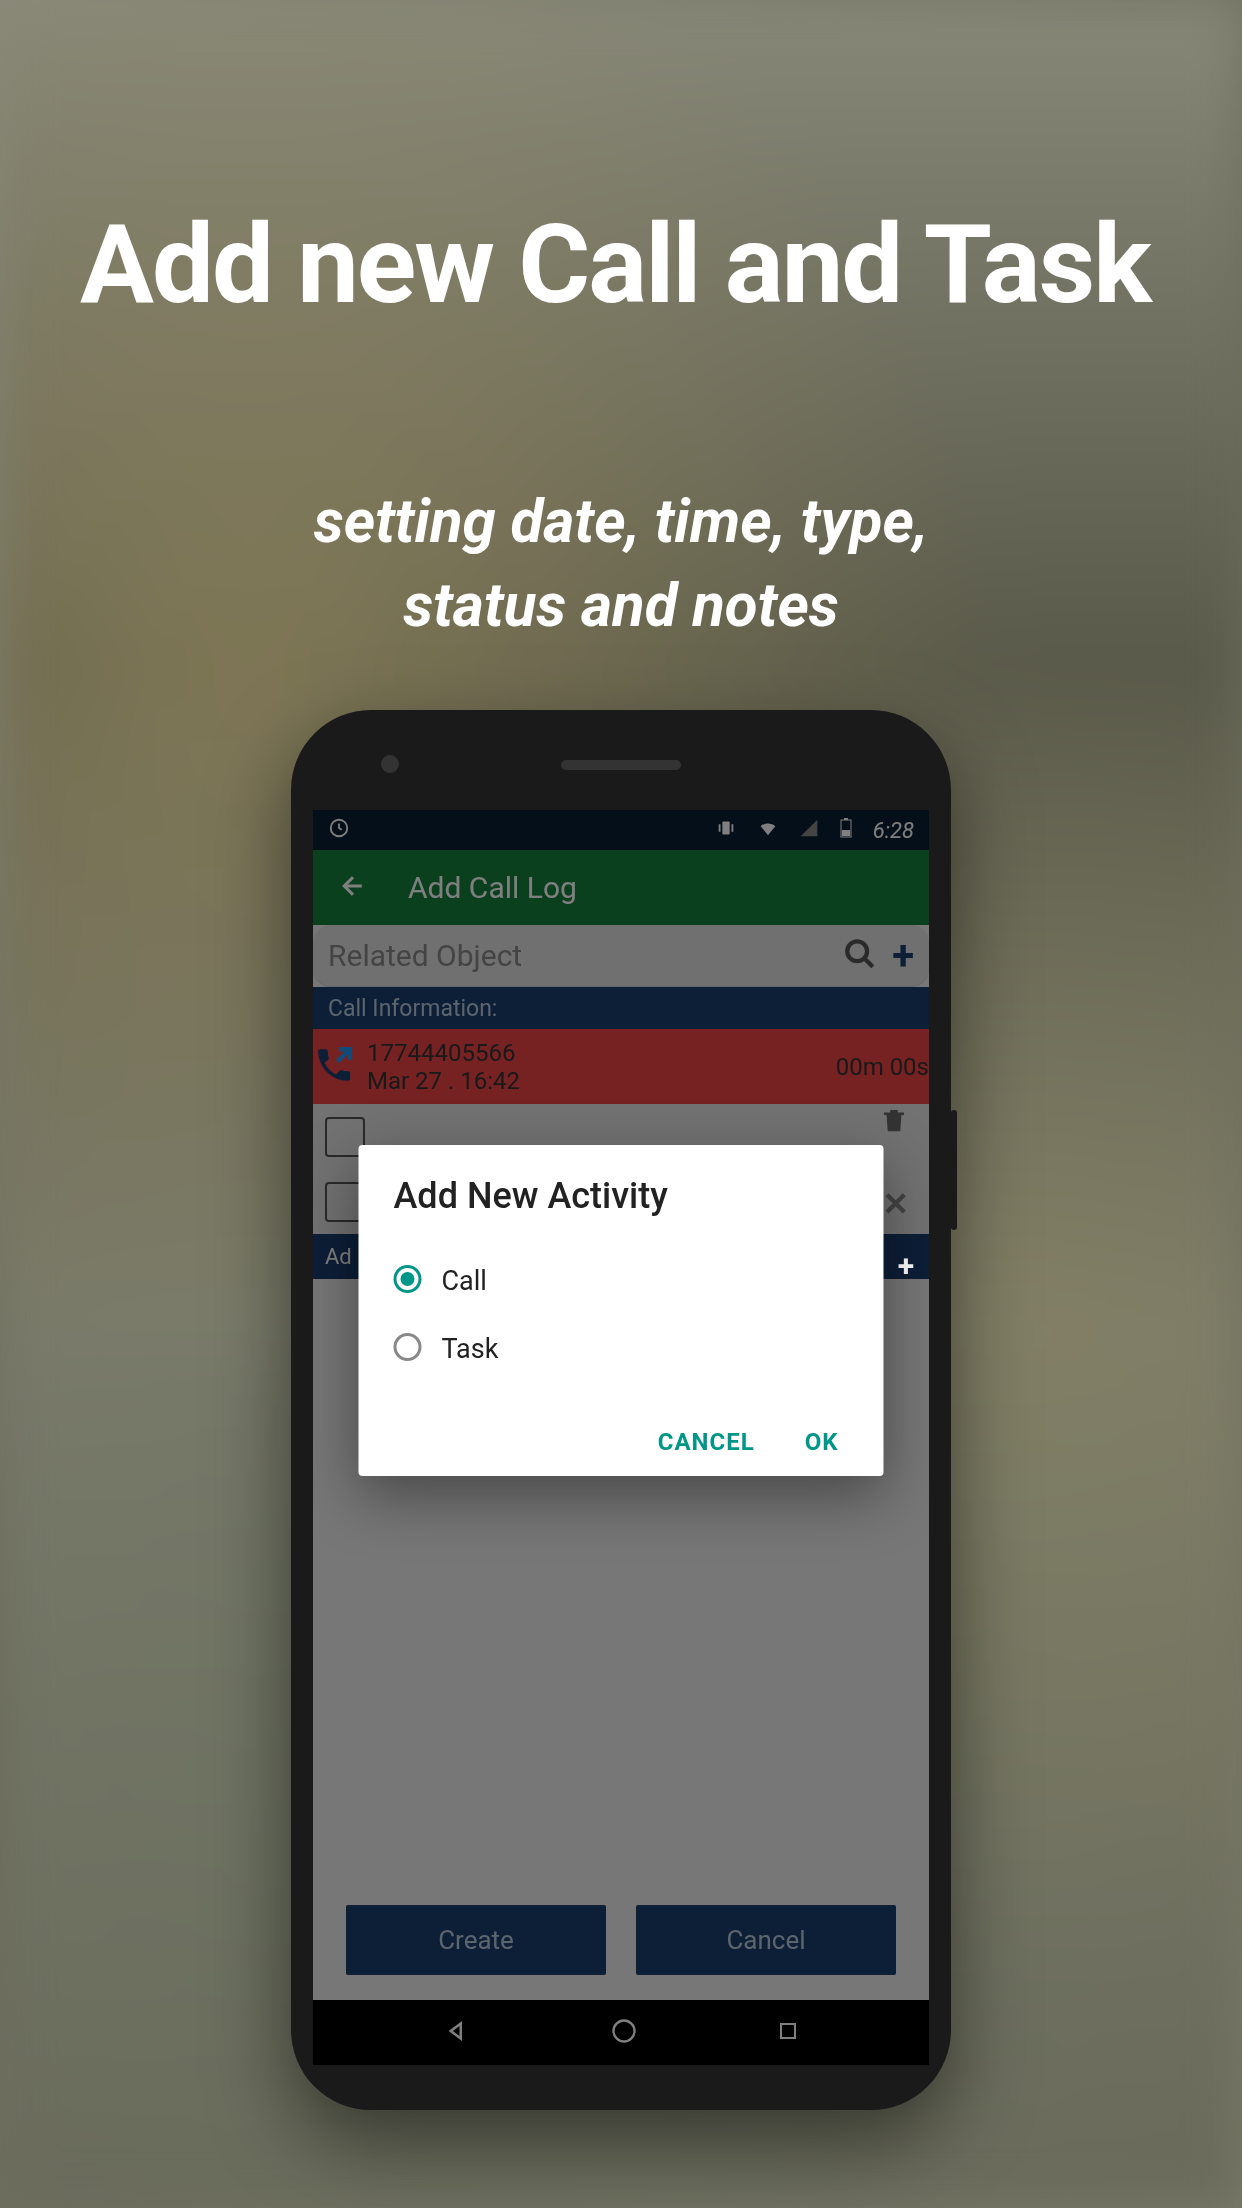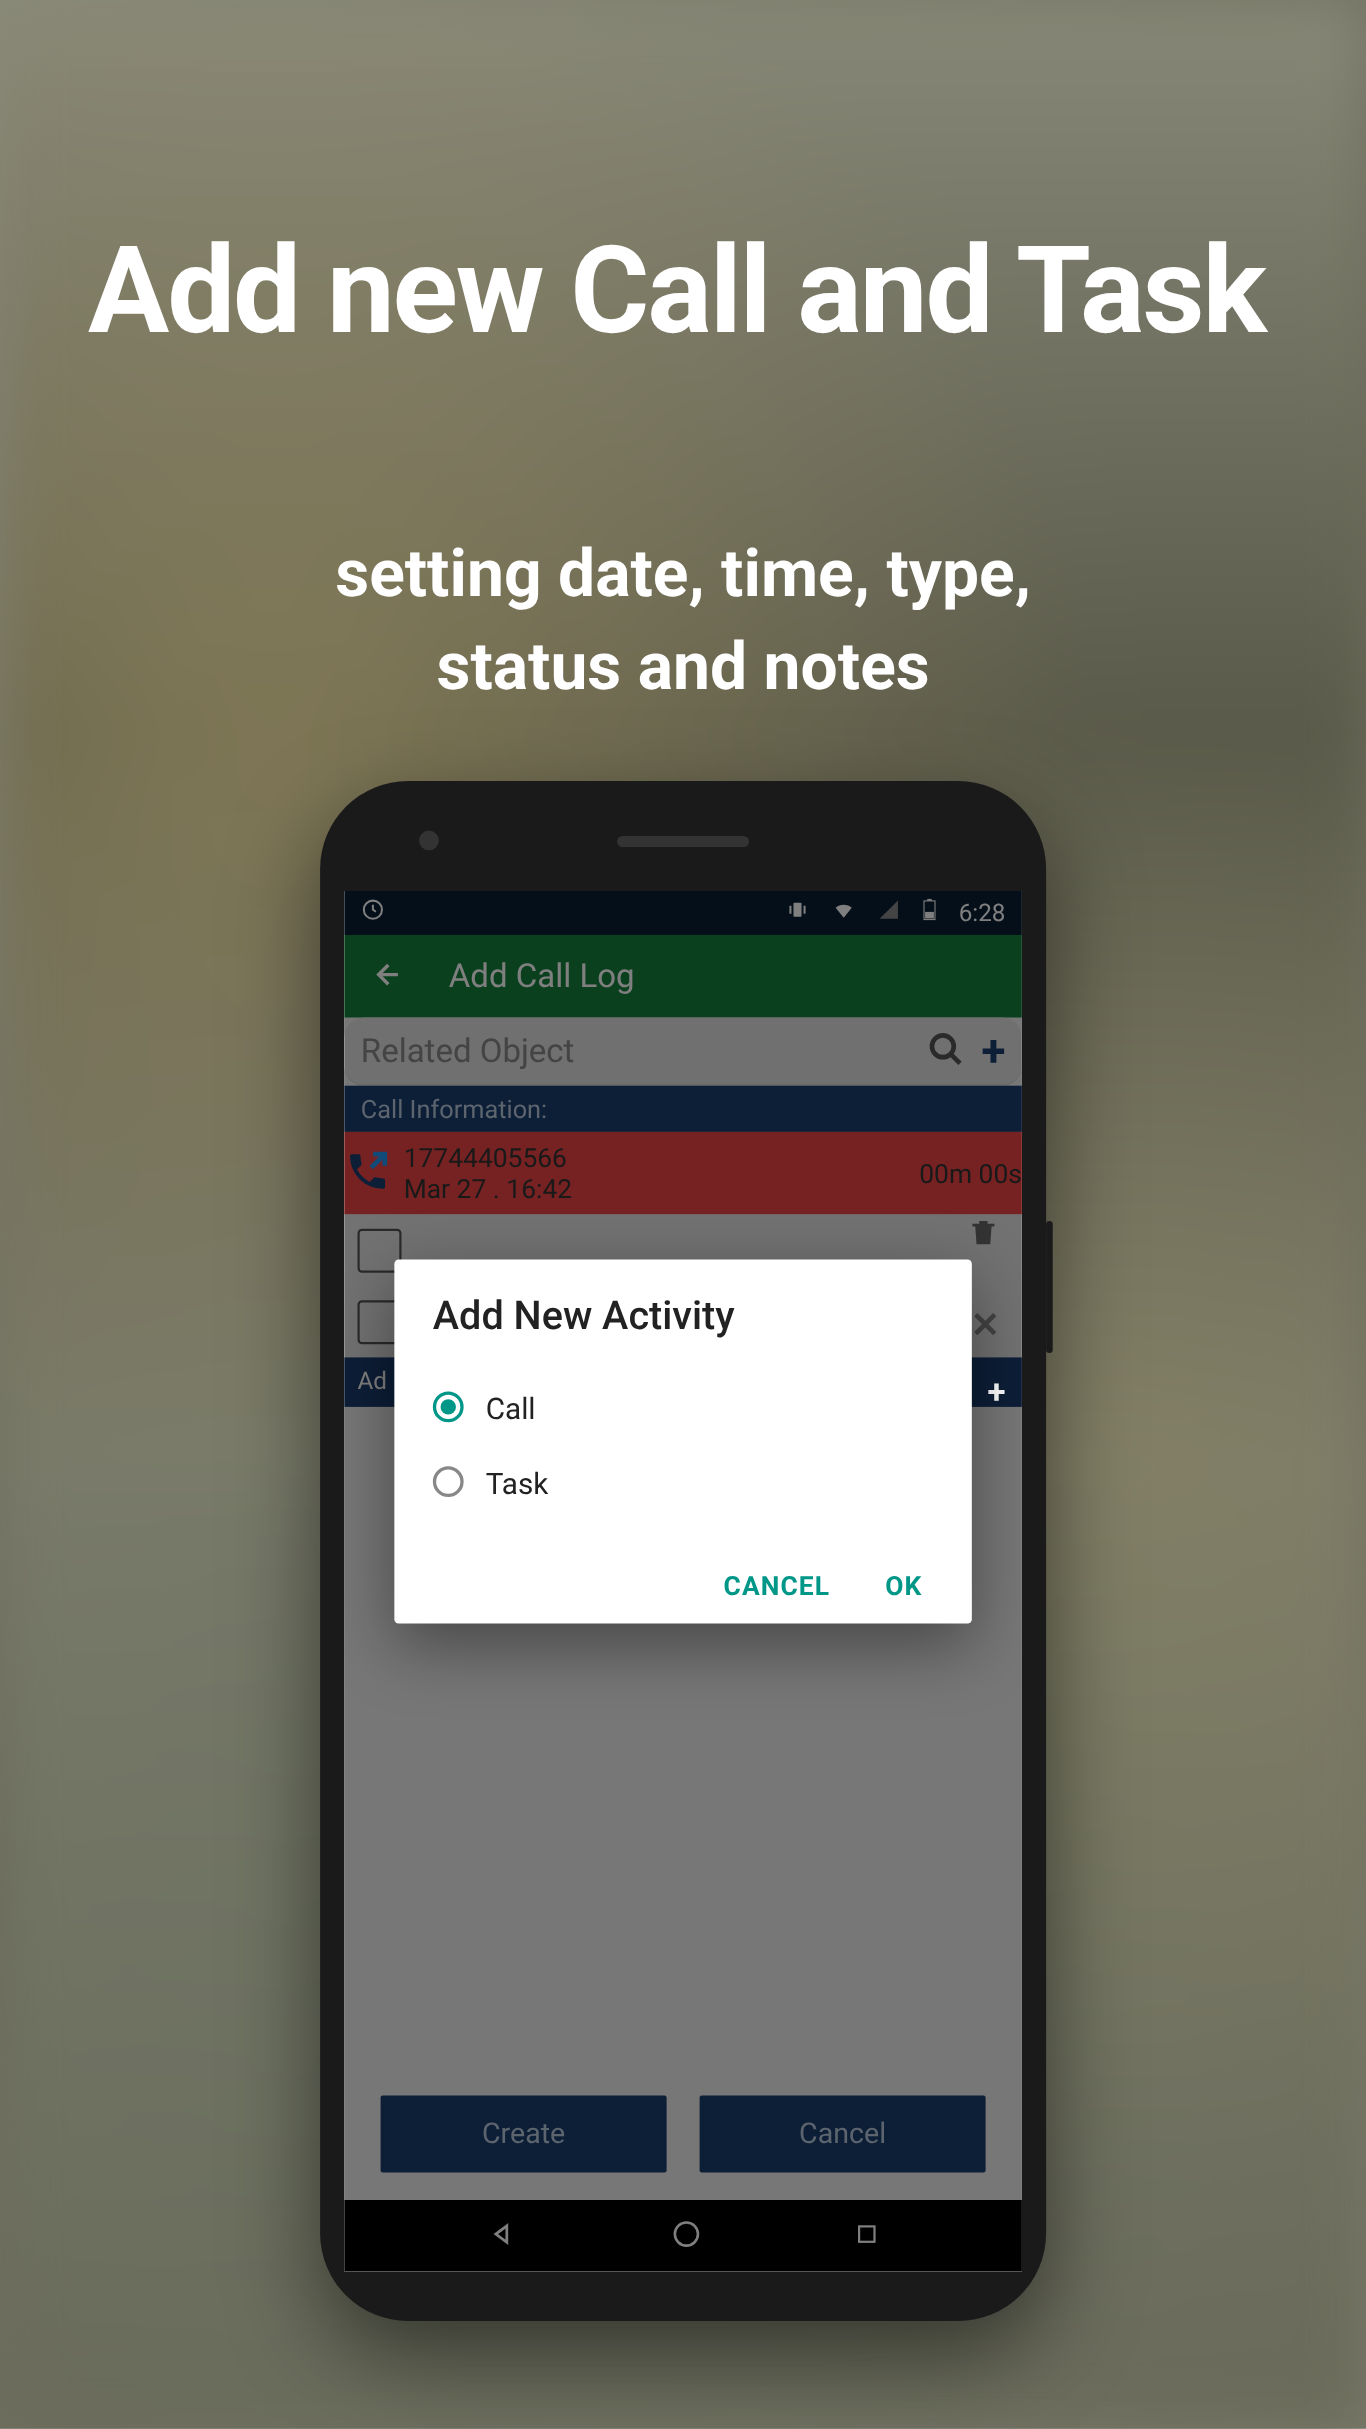--- a/index.html
+++ b/index.html
@@ -43,20 +43,21 @@
     .promo-subtitle {
       position: absolute;
       top: 480px;
       left: 0;
       right: 0;
       text-align: center;
       color: #fff;
       font-size: 60px;
       font-weight: 700;
       line-height: 1.4;
+      font-style: italic;
     }
     
     .phone-frame {
       position: absolute;
       top: 710px;
       left: 50%;
       transform: translateX(-50%);
       width: 660px;
       height: 1400px;
       background: #1a1a1a;
@@ -129,20 +130,21 @@
     .status-left {
       display: flex;
       align-items: center;
       gap: 10px;
     }
     
     .status-right {
       display: flex;
       align-items: center;
       gap: 20px;
+      font-style: italic;
     }
     
     .app-bar {
       height: 75px;
       background: #15803d;
       display: flex;
       align-items: center;
       padding: 0 25px;
       color: #fff;
       gap: 40px;

